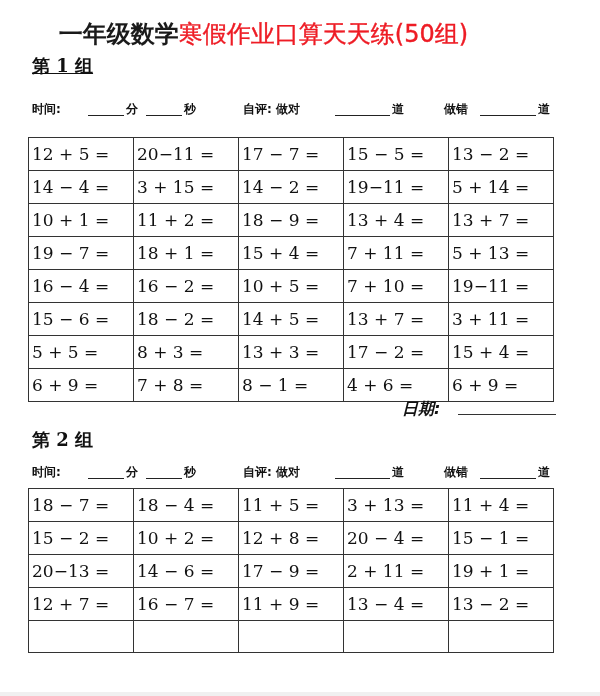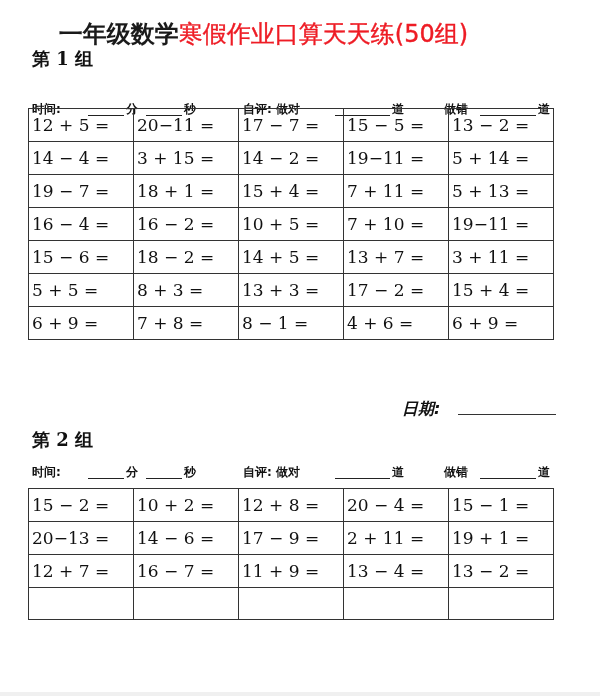--- a/index.html
+++ b/index.html
@@ -26,50 +26,57 @@
   .date-line { position: absolute; left: 458px; top: 414px; width: 98px; border-bottom: 1px solid #333; }
   .bottom-fade { position: absolute; left: 0; top: 692px; width: 600px; height: 4px; background: #f0f0f0; }
 </style>
 </head>
 <body>
 
 <div class="title">
   <span class="black">一年级数学</span><span class="red">寒假作业口算天天练(50组)</span>
 </div>
 
-<div class="group-title" style="top:47px;">第 1 组</div>
+<div class="group-title" style="top:54px;text-decoration:underline;">第 1 组</div>
 <div class="meta-row" style="top:97px;">
   <span style="left:0;">时间:</span>
   <span class="blank" style="left:56px;width:36px;"></span>
   <span style="left:94px;">分</span>
   <span class="blank" style="left:114px;width:36px;"></span>
   <span style="left:152px;">秒</span>
   <span style="left:211px;">自评: 做对</span>
   <span class="blank" style="left:303px;width:55px;"></span>
   <span style="left:360px;">道</span>
   <span style="left:412px;">做错</span>
   <span class="blank" style="left:448px;width:56px;"></span>
   <span style="left:506px;">道</span>
 </div>
 
-<table class="drill" style="top:108px;border-radius:6px;">
+<table class="drill" style="top:137px;border-radius:6px;">
   <tbody>
     <tr>
       <td>12 + 5 =</td>
       <td>20−11 =</td>
       <td>17 − 7 =</td>
       <td>15 − 5 =</td>
       <td>13 − 2 =</td>
     </tr>
     <tr>
       <td>14 − 4 =</td>
       <td>3 + 15 =</td>
       <td>14 − 2 =</td>
       <td>19−11 =</td>
       <td>5 + 14 =</td>
+    </tr>
+    <tr>
+      <td>10 + 1 =</td>
+      <td>11 + 2 =</td>
+      <td>18 − 9 =</td>
+      <td>13 + 4 =</td>
+      <td>13 + 7 =</td>
     </tr>
     <tr>
       <td>19 − 7 =</td>
       <td>18 + 1 =</td>
       <td>15 + 4 =</td>
       <td>7 + 11 =</td>
       <td>5 + 13 =</td>
     </tr>
     <tr>
       <td>16 − 4 =</td>
@@ -116,20 +123,27 @@
   <span class="blank" style="left:303px;width:55px;"></span>
   <span style="left:360px;">道</span>
   <span style="left:412px;">做错</span>
   <span class="blank" style="left:448px;width:56px;"></span>
   <span style="left:506px;">道</span>
 </div>
 
 <table class="drill" style="top:488px;">
   <tbody>
     <tr>
+      <td>18 − 7 =</td>
+      <td>18 − 4 =</td>
+      <td>11 + 5 =</td>
+      <td>3 + 13 =</td>
+      <td>11 + 4 =</td>
+    </tr>
+    <tr>
       <td>15 − 2 =</td>
       <td>10 + 2 =</td>
       <td>12 + 8 =</td>
       <td>20 − 4 =</td>
       <td>15 − 1 =</td>
     </tr>
     <tr>
       <td>20−13 =</td>
       <td>14 − 6 =</td>
       <td>17 − 9 =</td>

